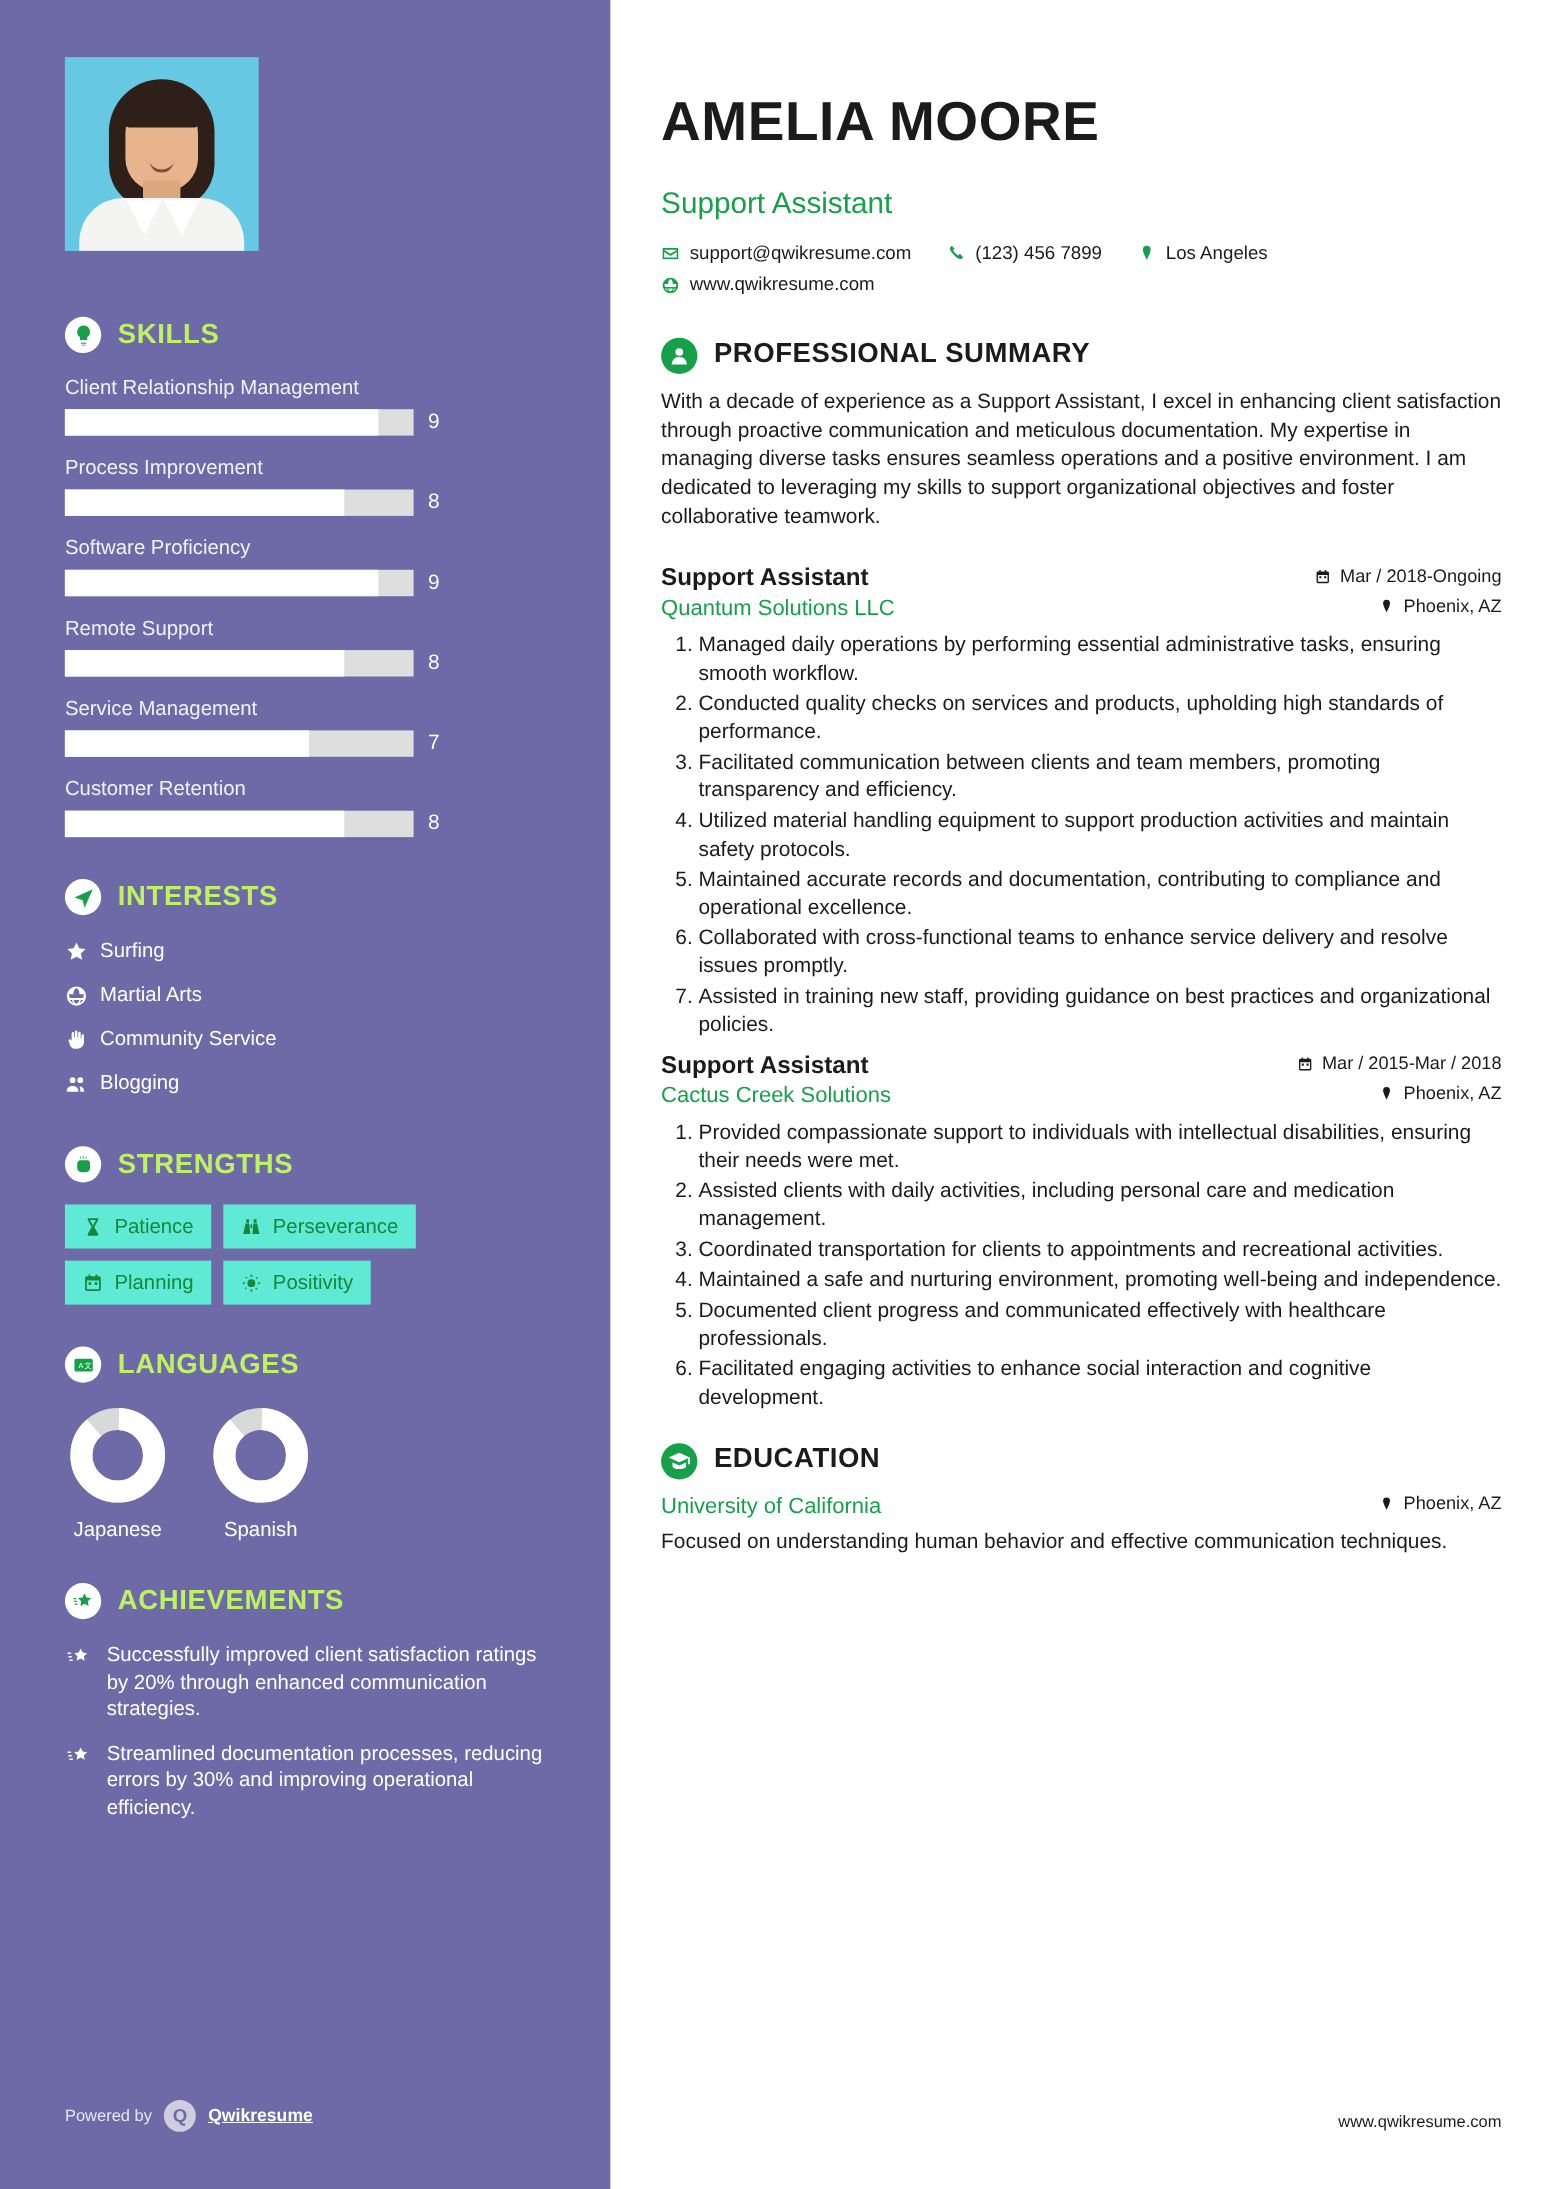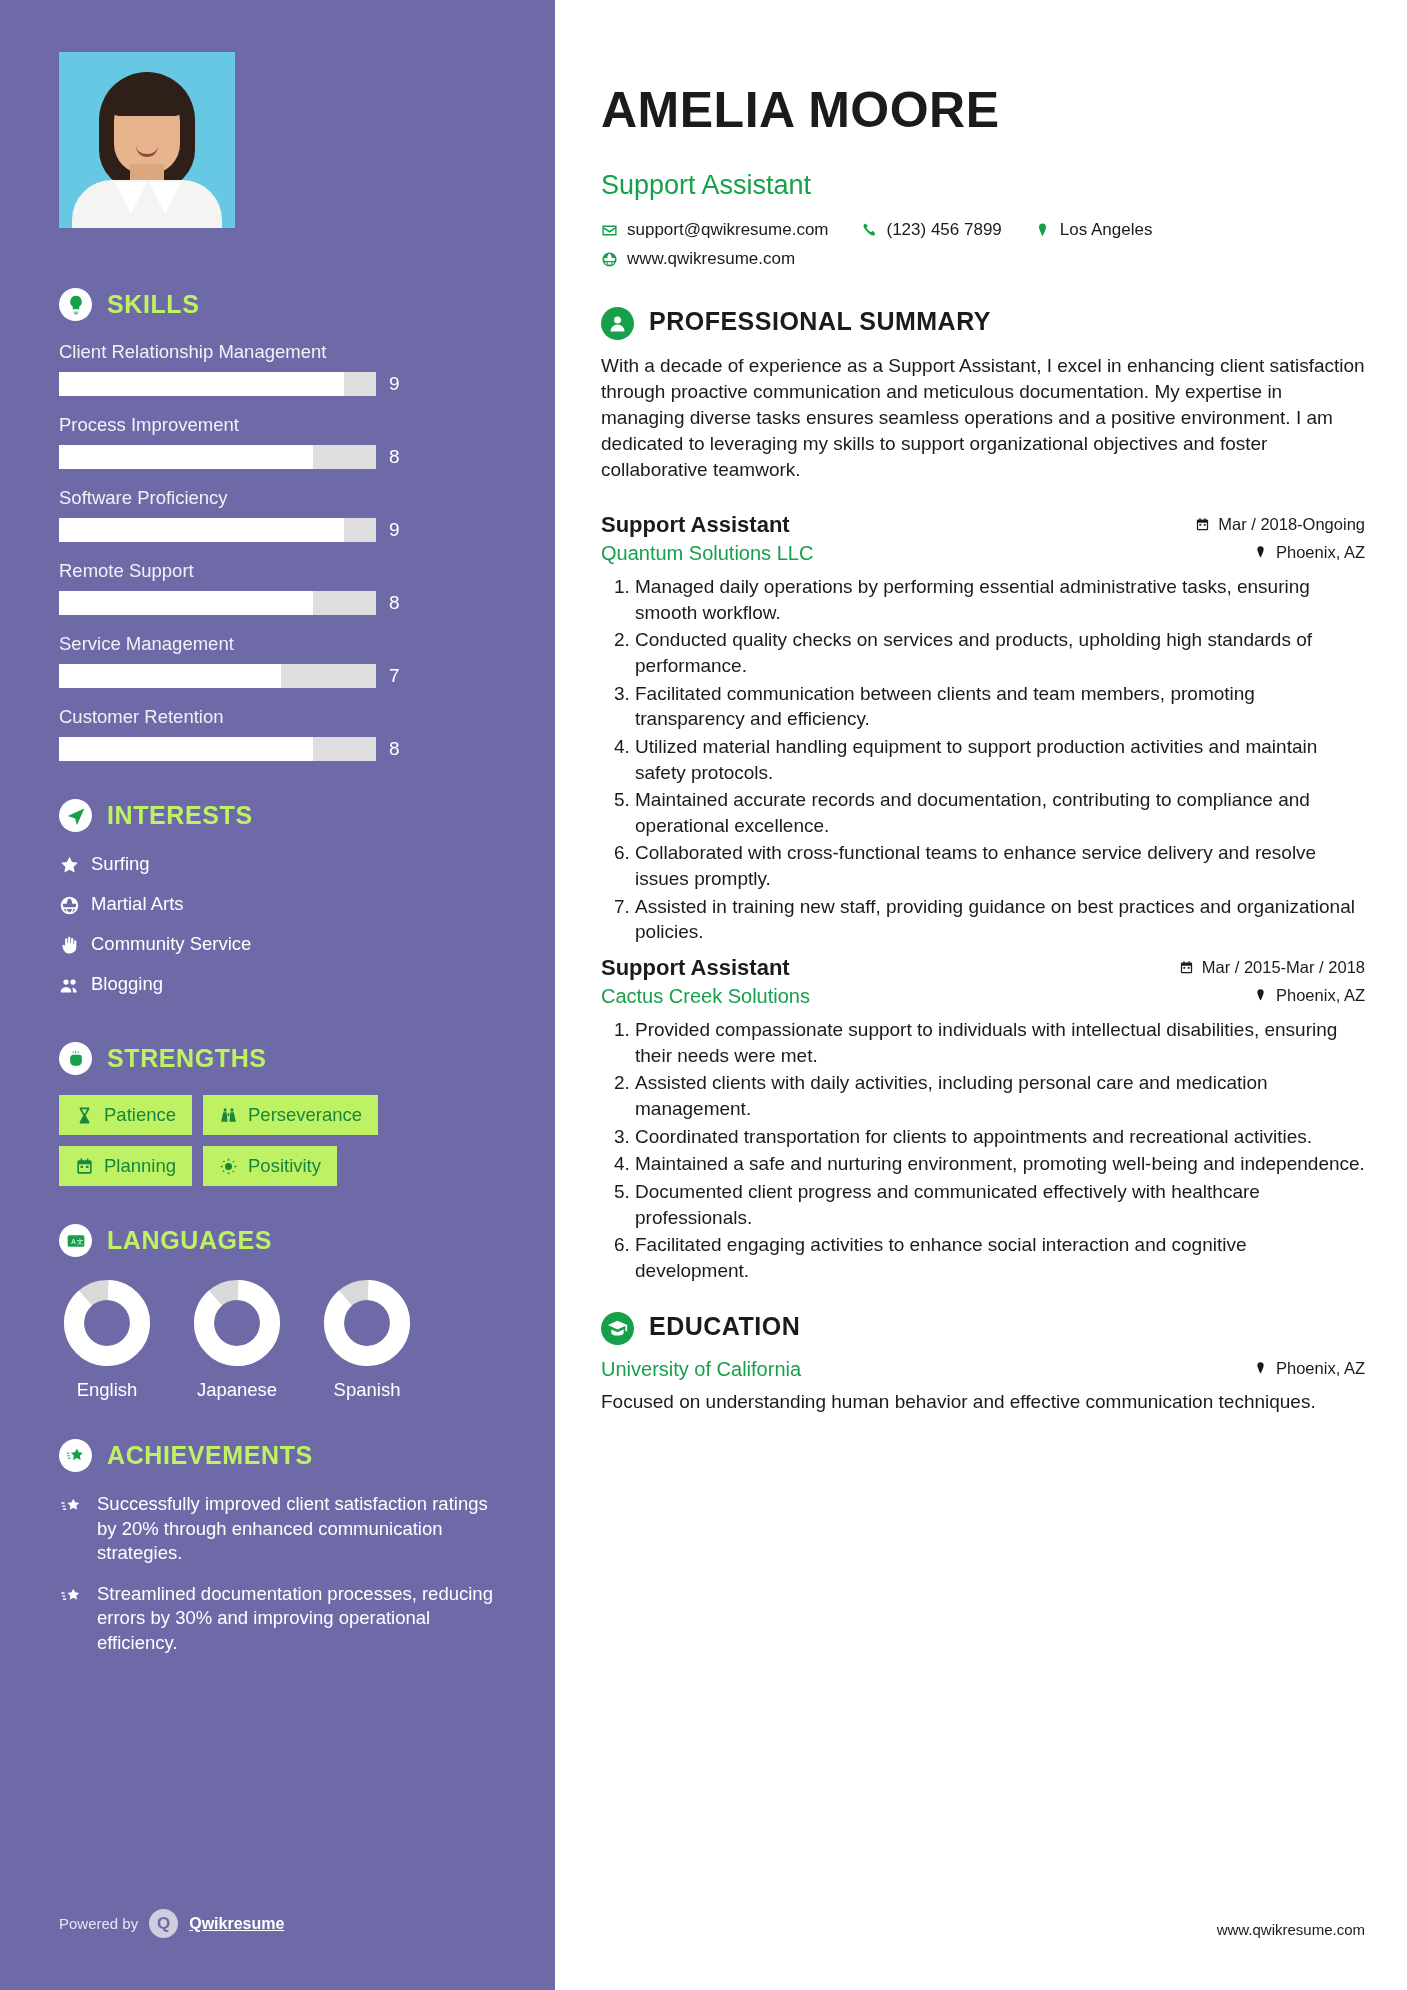--- a/index.html
+++ b/index.html
@@ -80,21 +80,21 @@
   .skill-val { font-size:19px; color:#ffffff; }
 
   .interests-grid { display:flex; flex-wrap:wrap; margin-top:2px;flex-direction:column; }
   .interest { width:50%; display:flex; gap:11px; align-items:flex-start; margin-bottom:16px; }
   .interest .gi { width:21px; height:21px; flex:0 0 auto; margin-top:3px; }
   .interest .gi svg { width:21px; height:21px; fill:#ffffff; }
   .interest span.lbl { font-size:18.5px; color:#ffffff; line-height:1.25; }
 
   .chips { display:flex; flex-wrap:wrap; gap:11px; }
   .chip {
-    background:#bef264; color:#17873d; font-size:18.5px;
+    background:#5eead4; color:#17873d; font-size:18.5px;
     padding:9px 16px; display:flex; align-items:center; gap:10px;
     box-sizing:border-box;
   }
   .chip svg { width:19px; height:19px; fill:#17873d; flex:0 0 auto; }
 
   .langs { display:flex; gap:34px; margin-top:6px; }
   .lang { width:96px; text-align:center; }
   .lang svg { display:block; margin:0 auto; }
   .lang .lname { font-size:18.5px; color:#ffffff; margin-top:10px; }
 
@@ -325,27 +325,20 @@
             </svg>
         </span>
         <span class="sec-title">LANGUAGES</span>
       </div>
       <div class="langs" id="languages-list">
           <div class="lang">
             <svg width="92" height="92" viewBox="0 0 92 92">
               <circle cx="46" cy="46" r="33" fill="none" stroke="#d9d9d9" stroke-width="20"></circle>
               <circle cx="46" cy="46" r="33" fill="none" stroke="#ffffff" stroke-width="20" stroke-dasharray="182.4637013204952 24.88141381643115" transform="rotate(-88 46 46)"></circle>
             </svg>
-            <div class="lname">English</div>
-          </div>
-          <div class="lang">
-            <svg width="92" height="92" viewBox="0 0 92 92">
-              <circle cx="46" cy="46" r="33" fill="none" stroke="#d9d9d9" stroke-width="20"></circle>
-              <circle cx="46" cy="46" r="33" fill="none" stroke="#ffffff" stroke-width="20" stroke-dasharray="182.4637013204952 24.88141381643115" transform="rotate(-88 46 46)"></circle>
-            </svg>
             <div class="lname">Japanese</div>
           </div>
           <div class="lang">
             <svg width="92" height="92" viewBox="0 0 92 92">
               <circle cx="46" cy="46" r="33" fill="none" stroke="#d9d9d9" stroke-width="20"></circle>
               <circle cx="46" cy="46" r="33" fill="none" stroke="#ffffff" stroke-width="20" stroke-dasharray="182.4637013204952 24.88141381643115" transform="rotate(-88 46 46)"></circle>
             </svg>
             <div class="lname">Spanish</div>
           </div>
         </div>

